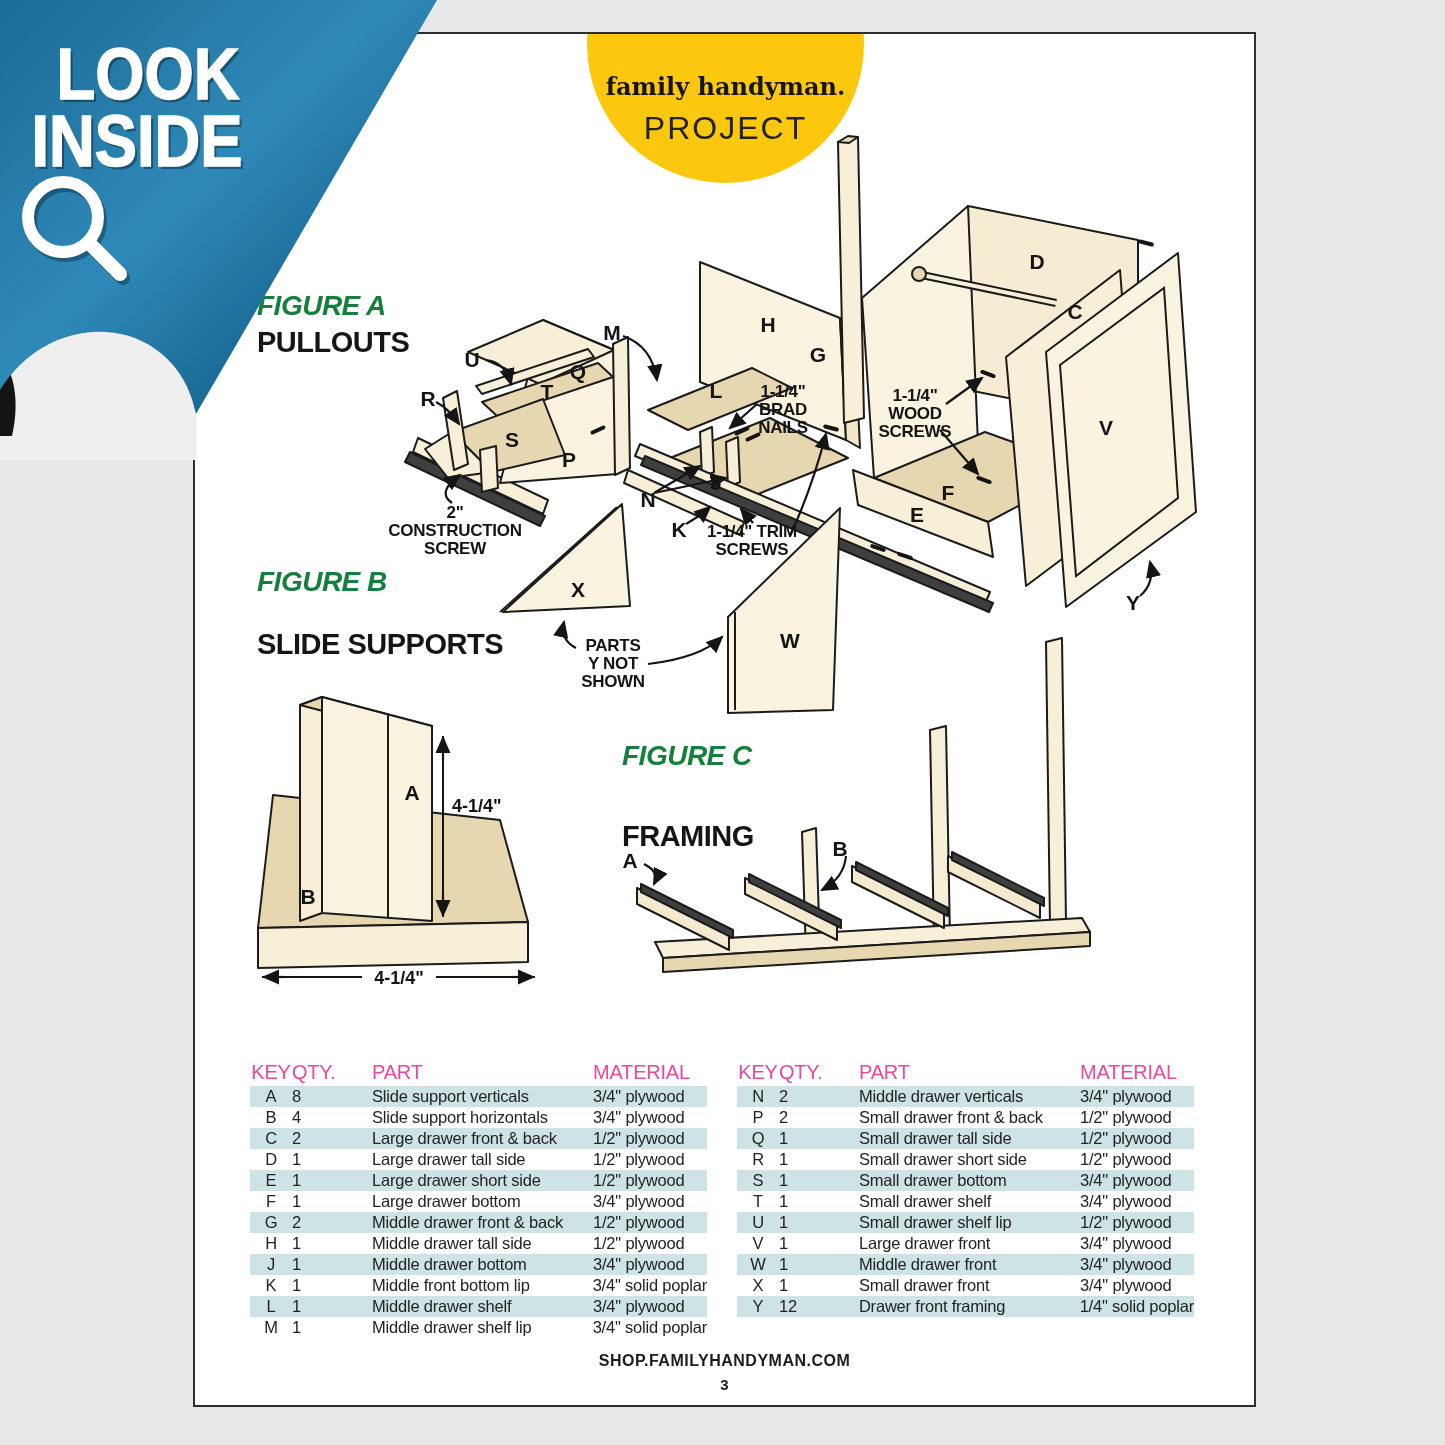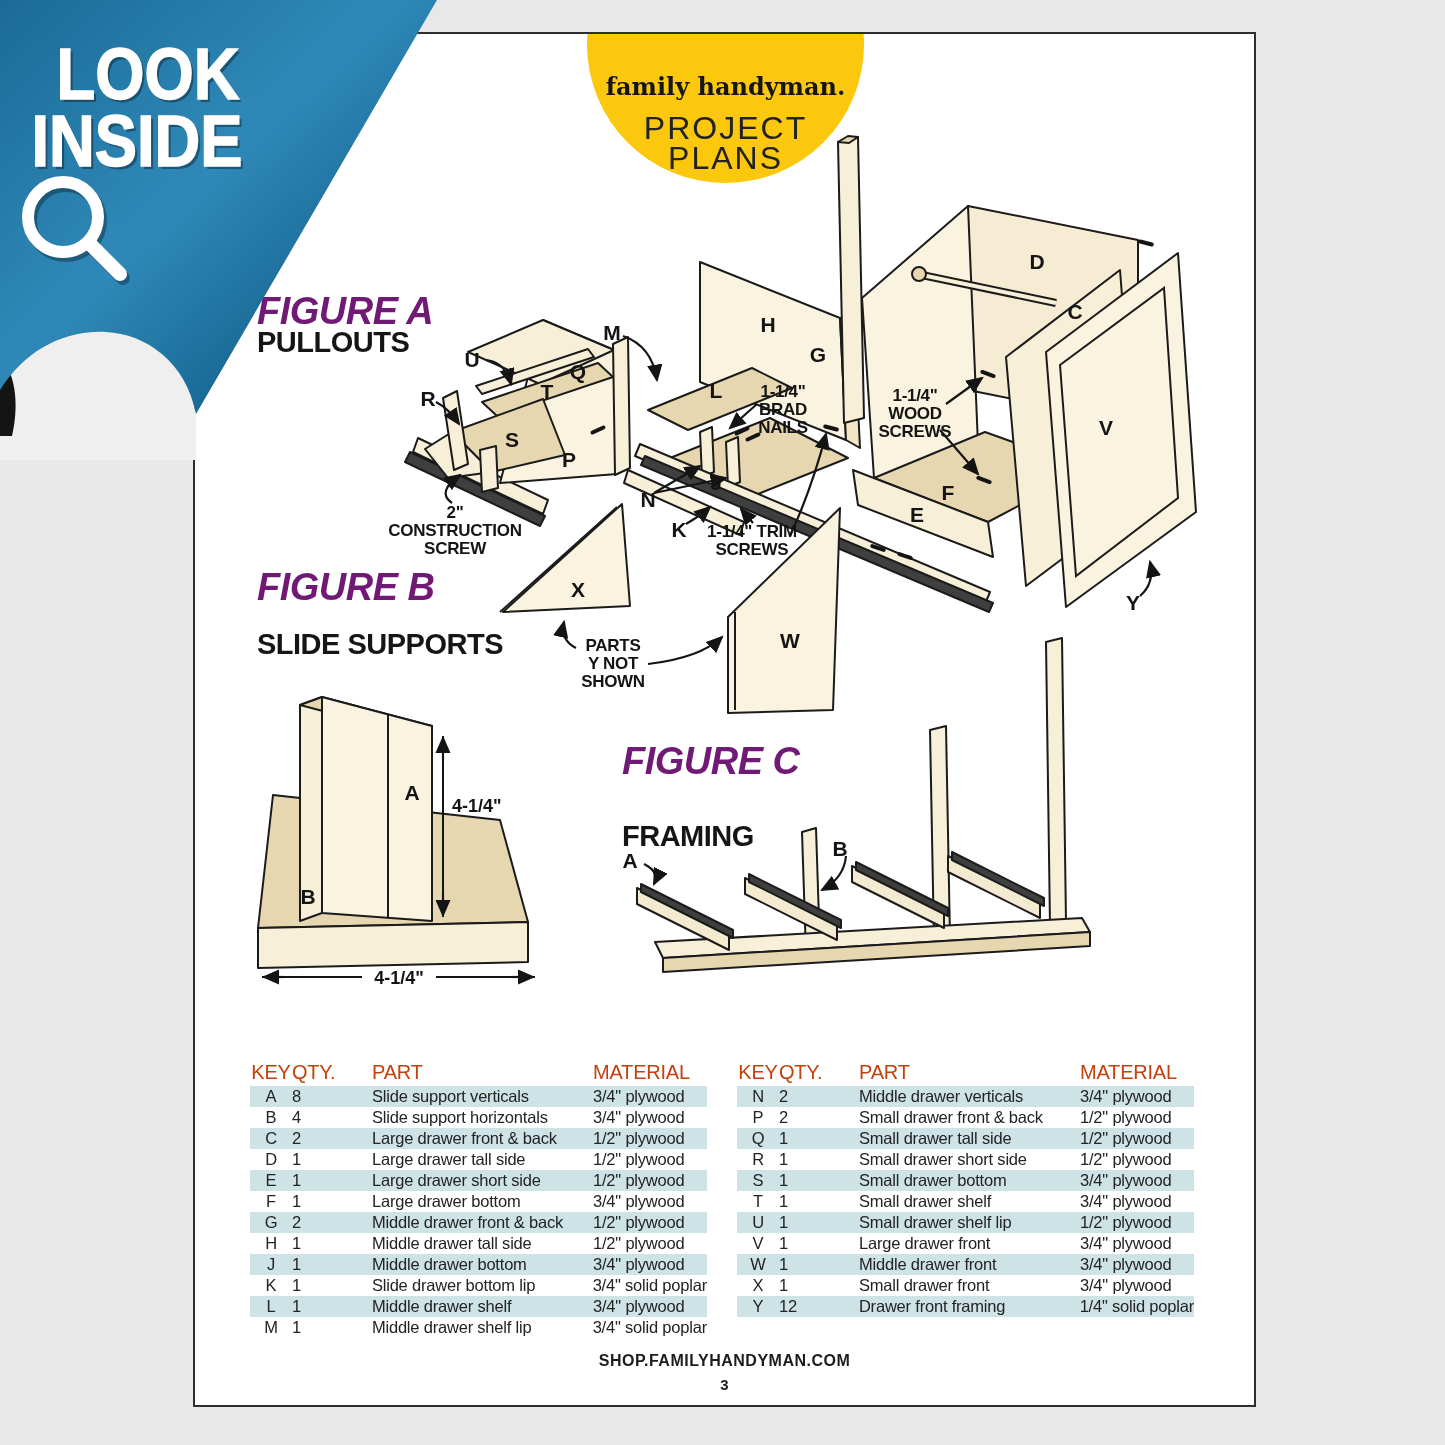--- a/index.html
+++ b/index.html
@@ -9,28 +9,28 @@
          border:2px solid #2e2e2e;box-sizing:border-box;overflow:hidden;}
   
   .logo-circle{position:absolute;left:392px;top:-128px;width:277px;height:277px;border-radius:50%;
                background:#fbc80d;}
   .logo-brand{position:absolute;top:166px;left:0;width:100%;text-align:center;
               font-family:"DejaVu Serif",serif;font-weight:bold;font-size:24px;color:#151515;}
   .logo-sub{position:absolute;left:0;width:100%;text-align:center;font-size:32px;color:#222;
             letter-spacing:2px;font-weight:400;}
   .logo-sub.l1{top:204px}.logo-sub.l2{top:234px}
   
-  .fig-title{position:absolute;font-style:italic;font-weight:700;font-size:38px;color:#701a75;
+  .fig-title{position:absolute;font-style:italic;font-weight:700;font-size:28px;color:#15803d;
              letter-spacing:-.5px;}
   .fig-sub{position:absolute;font-weight:700;font-size:29px;color:#151515;letter-spacing:-.5px;}
   .cut-title{position:absolute;font-style:italic;font-weight:700;font-size:34px;color:#175f72;
              letter-spacing:-1px;}
   
   .ctable{position:absolute;width:457px;font-size:16.5px;color:#232323;letter-spacing:-.2px;}
-  .thead{display:flex;height:26px;line-height:24px;font-size:20px;font-weight:400;color:#c2410c;}
+  .thead{display:flex;height:26px;line-height:24px;font-size:20px;font-weight:400;color:#ec4899;}
   .trow{display:flex;height:21px;line-height:21px;}
   .trow:nth-child(odd){background:#cee3e6;}
   .cell{white-space:nowrap;overflow:visible;}
   .c-key{width:42px;text-align:center;}
   .c-qty{width:44px;text-align:left;}
   .c-part{width:221px;margin-left:36px;}
   .c-material{flex:1;}
   .thead .c-part,.thead .c-material{font-weight:400;}
   
   .footer-site{position:absolute;left:0;width:100%;text-align:center;top:1318px;
@@ -52,21 +52,20 @@
 </style>
 </head>
 <body>
 
 <div class="stage">
 
   <div class="paper paper-layer">
     <div class="logo-circle">
       <div class="logo-brand">family handyman.</div>
       <div class="logo-sub l1">PROJECT</div>
-      <div class="logo-sub l2">PLANS</div>
     </div>
 
     <div class="fig-title htext" style="left:62px;top:256px;">FIGURE A</div>
     <div class="fig-sub htext" style="left:62px;top:292px;">PULLOUTS</div>
 
     <div class="fig-title htext" style="left:62px;top:532px;">FIGURE B</div>
     <div class="fig-sub htext" style="left:62px;top:594px;">SLIDE SUPPORTS</div>
 
     <div class="fig-title htext" style="left:427px;top:706px;">FIGURE C</div>
     <div class="fig-sub htext" style="left:427px;top:786px;">FRAMING</div>
@@ -130,21 +129,21 @@
           </div>
           <div class="trow">
             <div class="cell c-key">J</div>
             <div class="cell c-qty">1</div>
             <div class="cell c-part">Middle drawer bottom</div>
             <div class="cell c-material">3/4" plywood</div>
           </div>
           <div class="trow">
             <div class="cell c-key">K</div>
             <div class="cell c-qty">1</div>
-            <div class="cell c-part">Slide drawer bottom lip</div>
+            <div class="cell c-part">Middle front bottom lip</div>
             <div class="cell c-material">3/4" solid poplar</div>
           </div>
           <div class="trow">
             <div class="cell c-key">L</div>
             <div class="cell c-qty">1</div>
             <div class="cell c-part">Middle drawer shelf</div>
             <div class="cell c-material">3/4" plywood</div>
           </div>
           <div class="trow">
             <div class="cell c-key">M</div>

